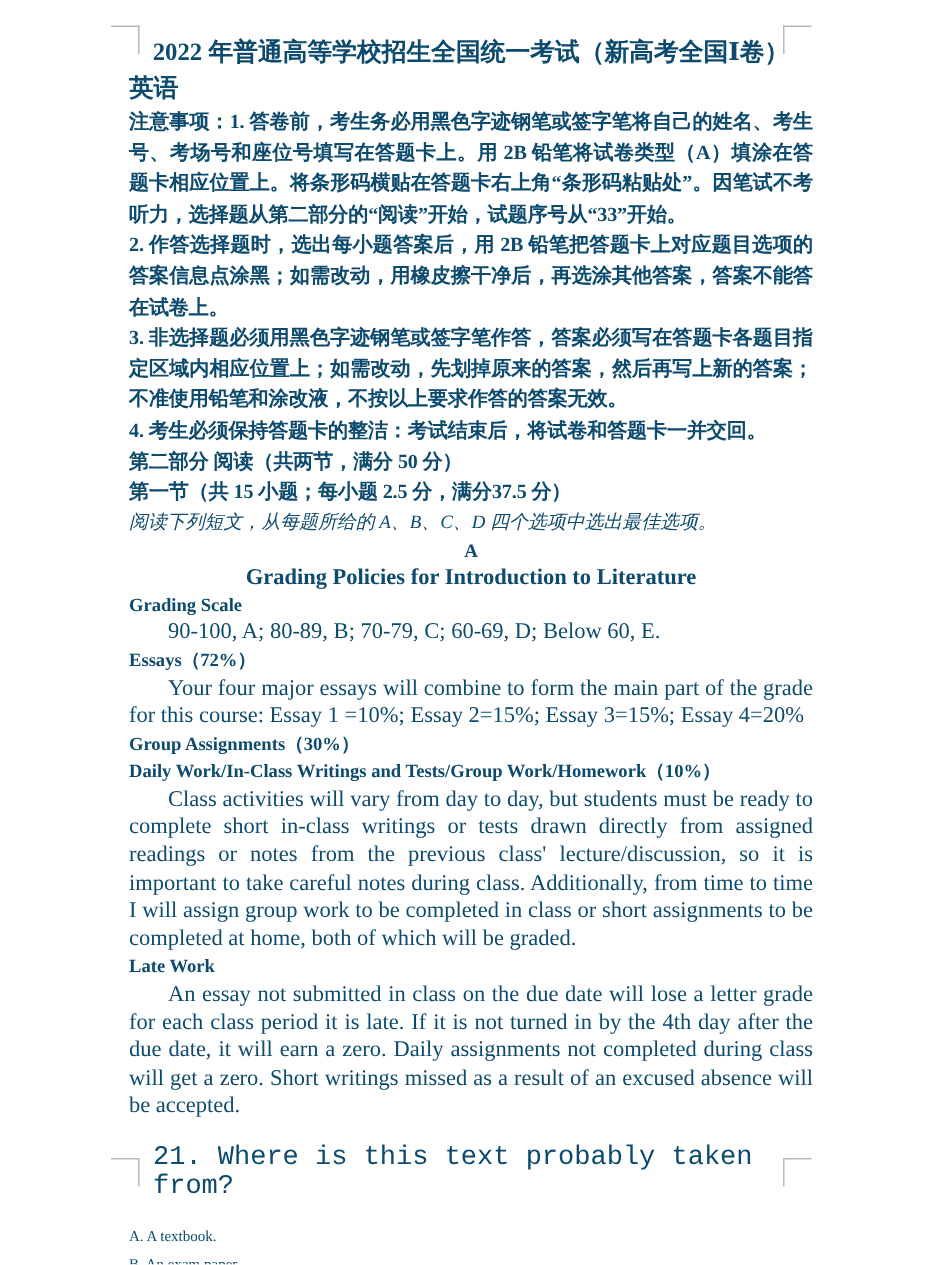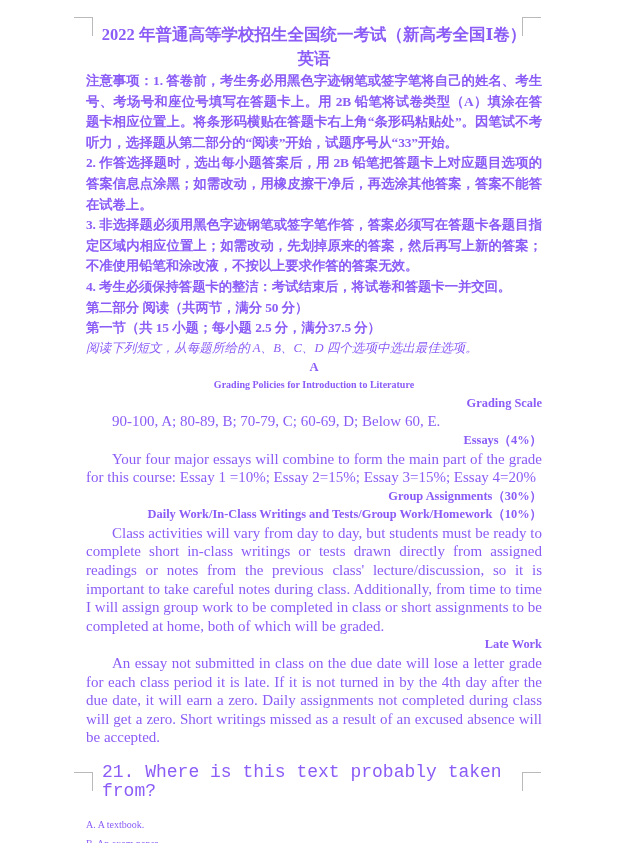--- a/index.html
+++ b/index.html
@@ -8,21 +8,21 @@
     padding: 0;
     background: #ffffff;
   }
   .page {
     position: relative;
     width: 633px;
     height: 843px;
     background: #ffffff;
     overflow: hidden;
     font-family: "Liberation Serif", "DejaVu Serif", serif;
-    color: #8b5cf6;
+    color: #0c4a6e;
   }
 
   
   .crop {
     position: absolute;
     width: 19px;
     height: 19px;
     pointer-events: none;
   }
   .crop::before, .crop::after {
@@ -54,21 +54,20 @@
 
   .title {
     text-align: center;
     font-weight: bold;
     font-size: 16.5px;
     line-height: 25px;
     letter-spacing: 0px;
     white-space: nowrap;
   }
   .title-sub {
-    text-align: center;
     font-weight: bold;
     font-size: 16.5px;
     line-height: 24px;
   }
 
   .zh-bold {
     font-weight: bold;
     font-size: 13.4px;
     line-height: 20.6px;
     text-align: justify;
@@ -87,31 +86,30 @@
   .center-letter {
     text-align: center;
     font-weight: bold;
     font-size: 12.6px;
     line-height: 18px;
     margin: 0;
   }
   .center-heading {
     text-align: center;
     font-weight: bold;
-    font-size: 10px;
+    font-size: 15px;
     line-height: 18px;
     margin: 0;
   }
 
   .en-head {
     font-weight: bold;
     font-size: 12.4px;
     line-height: 18.6px;
     margin: 0;
-    text-align: right;
   }
   .en-body {
     font-size: 15px;
     line-height: 18.6px;
     margin: 0;
     text-align: justify;
     text-indent: 26px;
   }
 
   .q-line {
@@ -157,21 +155,21 @@
     <p class="zh-bold">第二部分 阅读（共两节，满分 50 分）</p>
     <p class="zh-bold">第一节（共 15 小题；每小题 2.5 分，满分37.5 分）</p>
     <p class="zh-plain">阅读下列短文，从每题所给的 A、B、C、D 四个选项中选出最佳选项。</p>
 
     <p class="center-letter">A</p>
     <p class="center-heading">Grading Policies for Introduction to Literature</p>
 
     <p class="en-head">Grading Scale</p>
     <p class="en-body">90-100, A; 80-89, B; 70-79, C; 60-69, D; Below 60, E.</p>
 
-    <p class="en-head">Essays（4%）</p>
+    <p class="en-head">Essays（72%）</p>
     <p class="en-body">Your four major essays will combine to form the main part of the grade for this course: Essay 1 =10%; Essay 2=15%; Essay 3=15%; Essay 4=20%</p>
 
     <p class="en-head">Group Assignments（30%）</p>
 
     <p class="en-head">Daily Work/In-Class Writings and Tests/Group Work/Homework（10%）</p>
     <p class="en-body">Class activities will vary from day to day, but students must be ready to complete short in-class writings or tests drawn directly from assigned readings or notes from the previous class' lecture/discussion, so it is important to take careful notes during class. Additionally, from time to time I will assign group work to be completed in class or short assignments to be completed at home, both of which will be graded.</p>
 
     <p class="en-head">Late Work</p>
     <p class="en-body">An essay not submitted in class on the due date will lose a letter grade for each class period it is late. If it is not turned in by the 4th day after the due date, it will earn a zero. Daily assignments not completed during class will get a zero. Short writings missed as a result of an excused absence will be accepted.</p>
 

